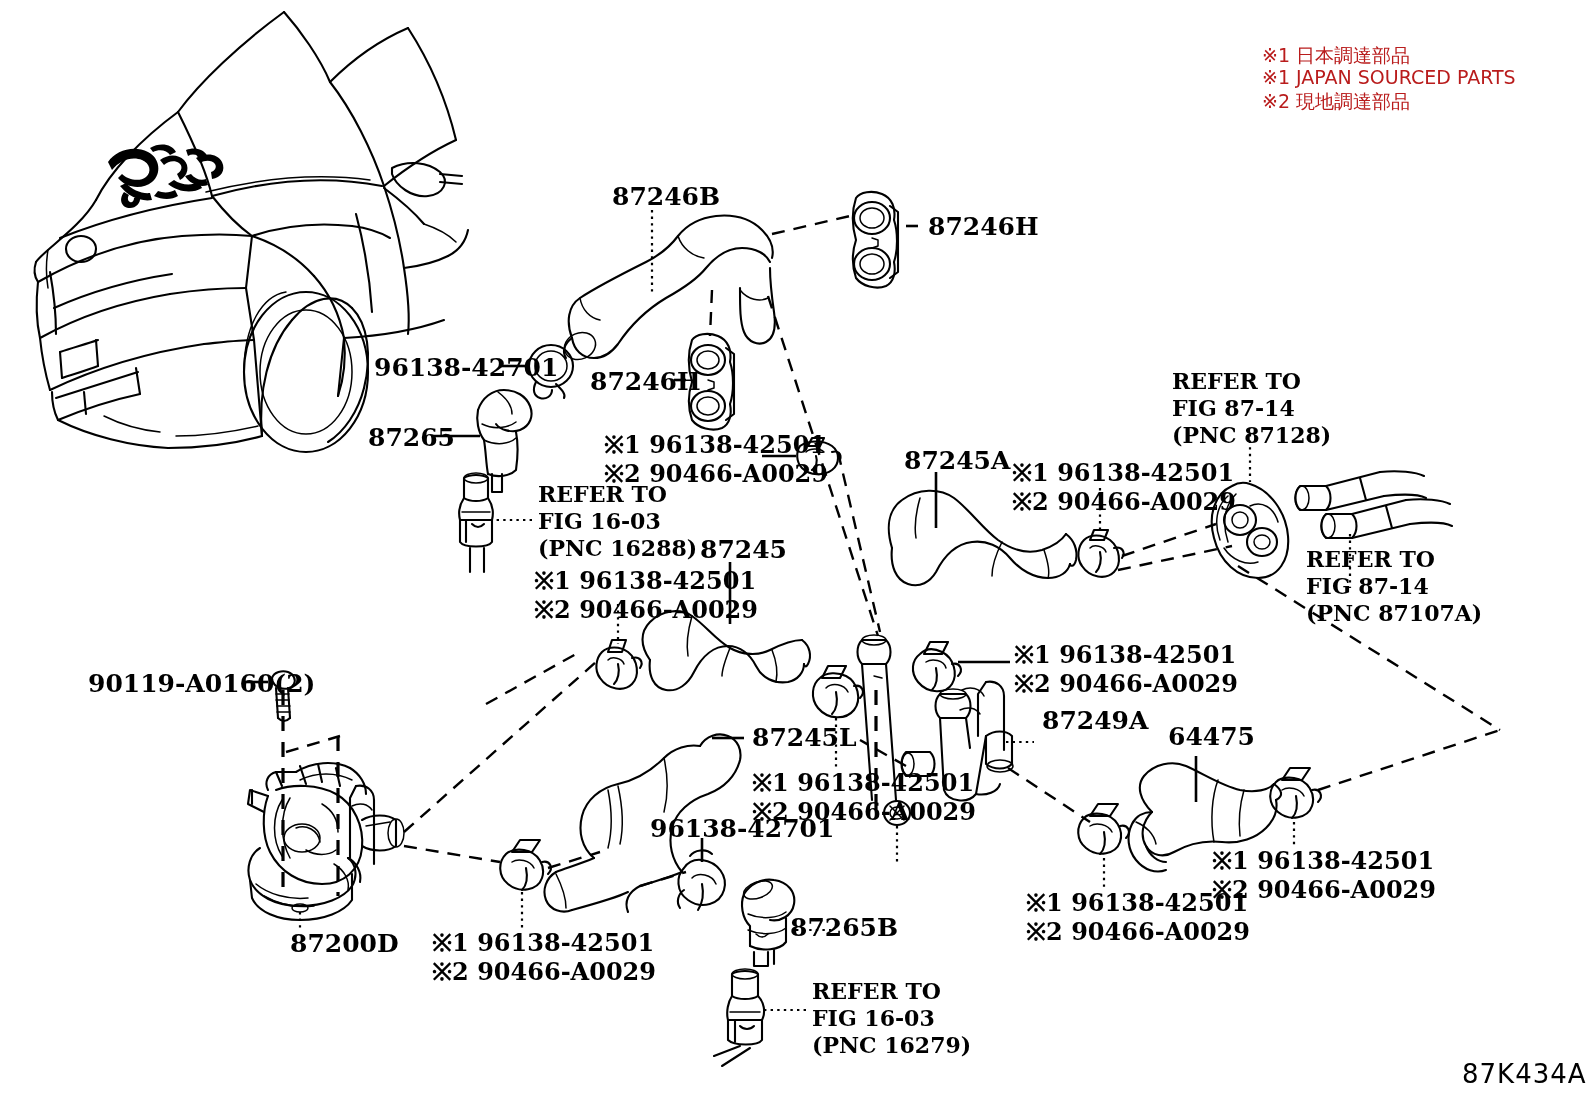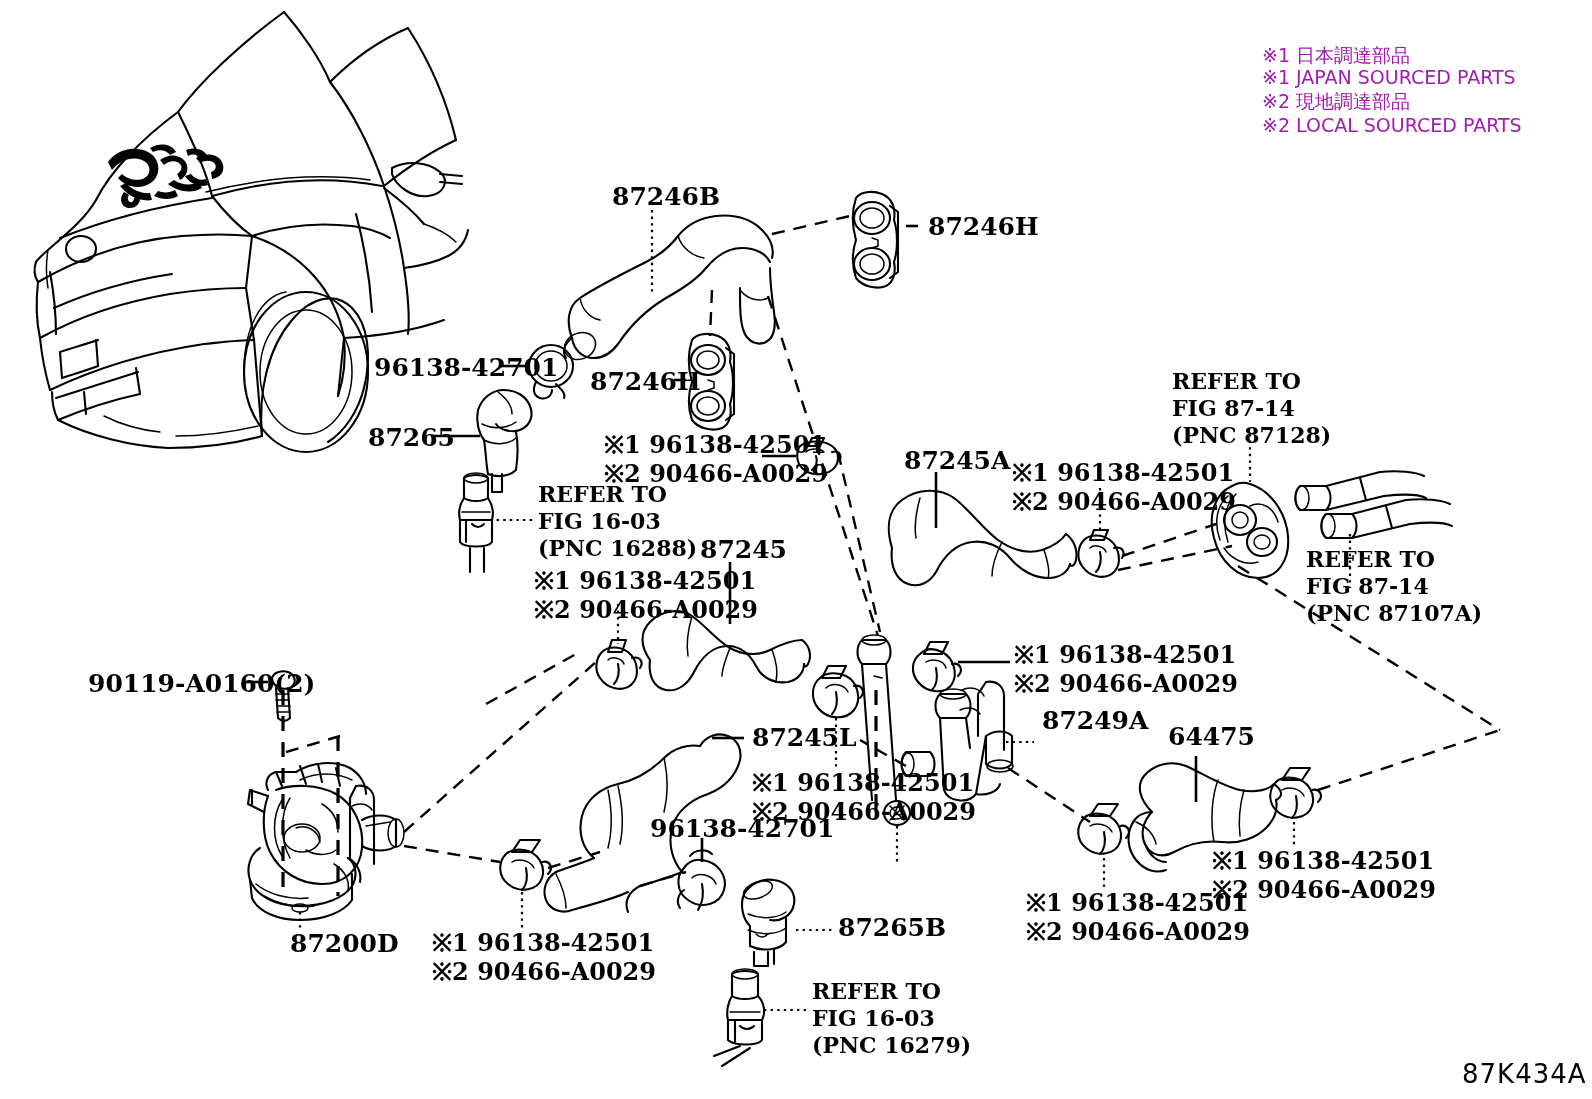--- a/index.html
+++ b/index.html
@@ -14,21 +14,21 @@
     font-family:"DejaVu Serif", serif;
     font-weight:700;
     letter-spacing:0px;
     line-height:1.22;
   }
   .pn{font-size:25px;}
   .ref{font-size:22px;}
   .note{font-size:24px;}
   .legend{
     position:absolute;font-family:"DejaVu Sans", sans-serif;font-weight:400;
-    font-size:19px;line-height:1.58;color:#a21caf;white-space:pre;
+    font-size:19px;line-height:1.58;color:#b91c1c;white-space:pre;
   }
   .figcode{
     position:absolute;font-family:"DejaVu Sans", sans-serif;
     font-size:26px;font-weight:400;color:#000;letter-spacing:1px;
   }
 </style>
 </head>
 <body>
 
 <div id="sheet">
@@ -632,21 +632,20 @@
       <path class="dashb" d="M338 736 L338 896"></path>
       <path class="dash" d="M286 752 L340 736"></path>
 
       <path class="dash" d="M906 766 L860 740"></path>
     </g>
   </svg>
 
   <div class="legend" style="left:1262px; top:40px;">※1 日本調達部品</div>
   <div class="legend" style="left:1262px; top:62px;text-align:center;">※1 JAPAN SOURCED PARTS</div>
   <div class="legend" style="left:1262px; top:86px;text-align:center;">※2 現地調達部品</div>
-  <div class="legend" style="left:1262px; top:110px;">※2 LOCAL SOURCED PARTS</div>
 
   <div class="lbl pn" style="left:612px; top:182px;">87246B</div>
 
   <div class="lbl pn" style="left:928px; top:212px;">87246H</div>
 
   <div class="lbl pn" style="left:374px; top:353px;">96138-42701</div>
 
   <div class="lbl pn" style="left:590px; top:367px;">87246H</div>
 
   <div class="lbl pn" style="left:368px; top:423px;">87265</div>
@@ -694,21 +693,21 @@
 
   <div class="lbl note" style="left:1212px; top:846px;">※1 96138-42501
 ※2 90466-A0029</div>
 
   <div class="lbl note" style="left:1026px; top:888px;">※1 96138-42501
 ※2 90466-A0029</div>
 
   <div class="lbl pn" style="left:650px; top:814px;">96138-42701</div>
 
 
-  <div class="lbl pn" style="left:838px; top:913px;text-align:center;">87265B</div>
+  <div class="lbl pn" style="left:790px; top:913px;text-align:center;">87265B</div>
 
   <div class="lbl ref" style="left:812px; top:978px;">REFER TO
 FIG 16-03
 (PNC 16279)</div>
 
   <div class="lbl note" style="left:432px; top:928px;">※1 96138-42501
 ※2 90466-A0029</div>
 
   <div class="figcode" style="left:1462px; top:1059px;">87K434A</div>
 

